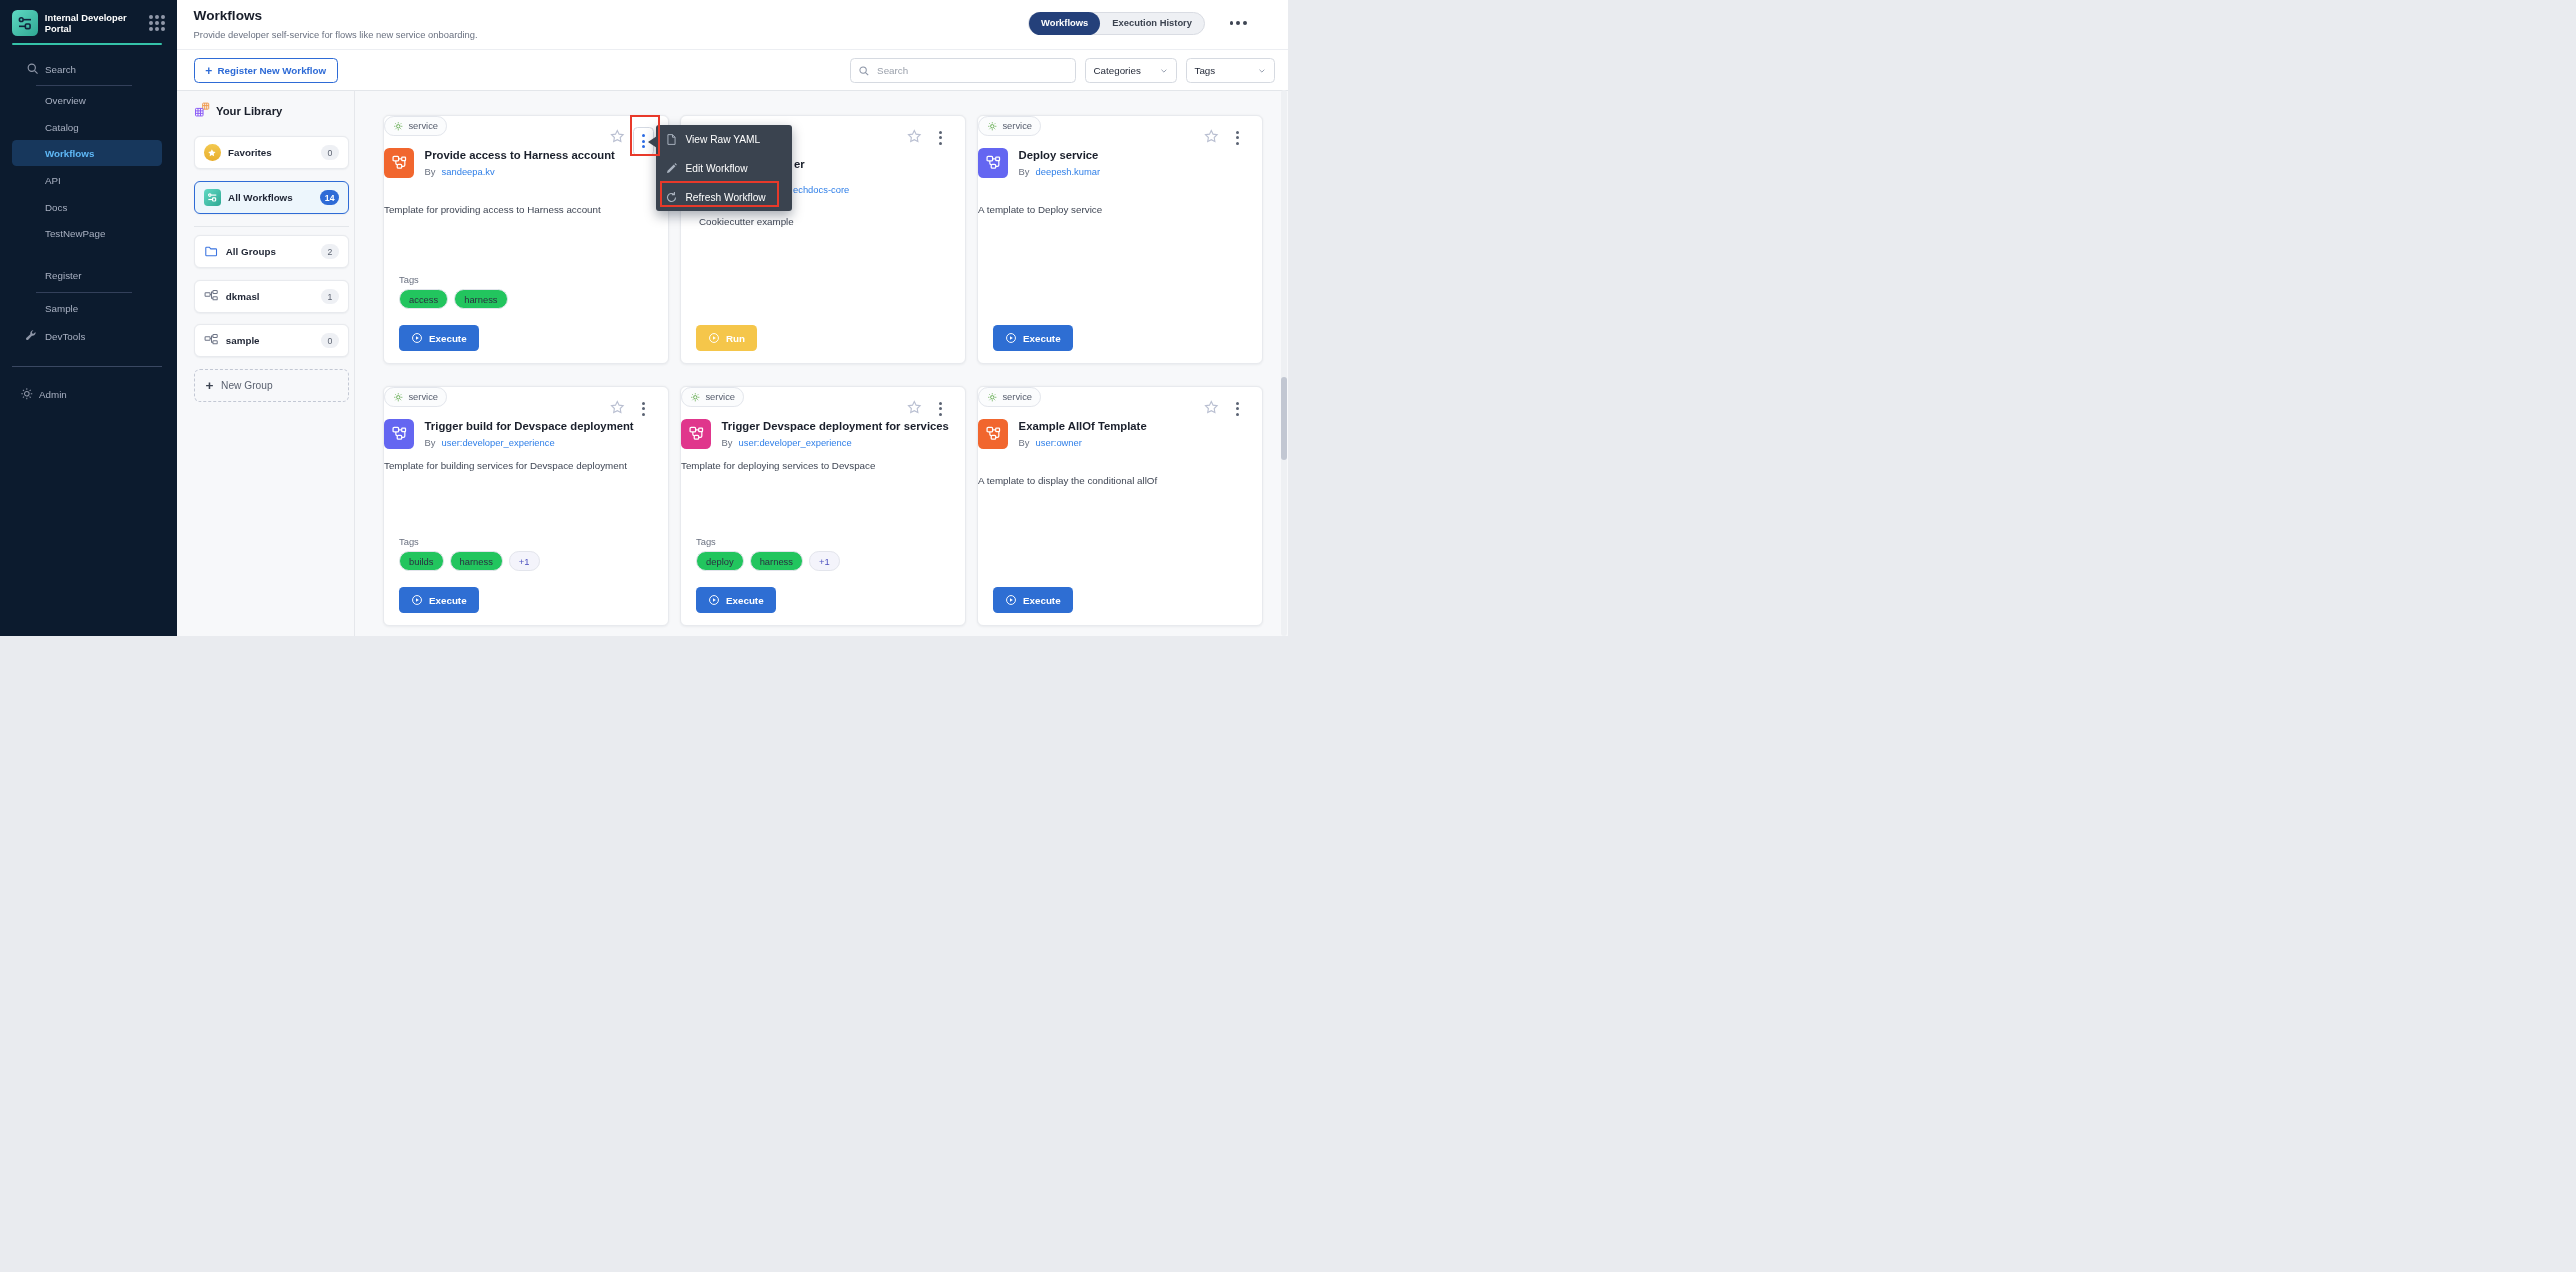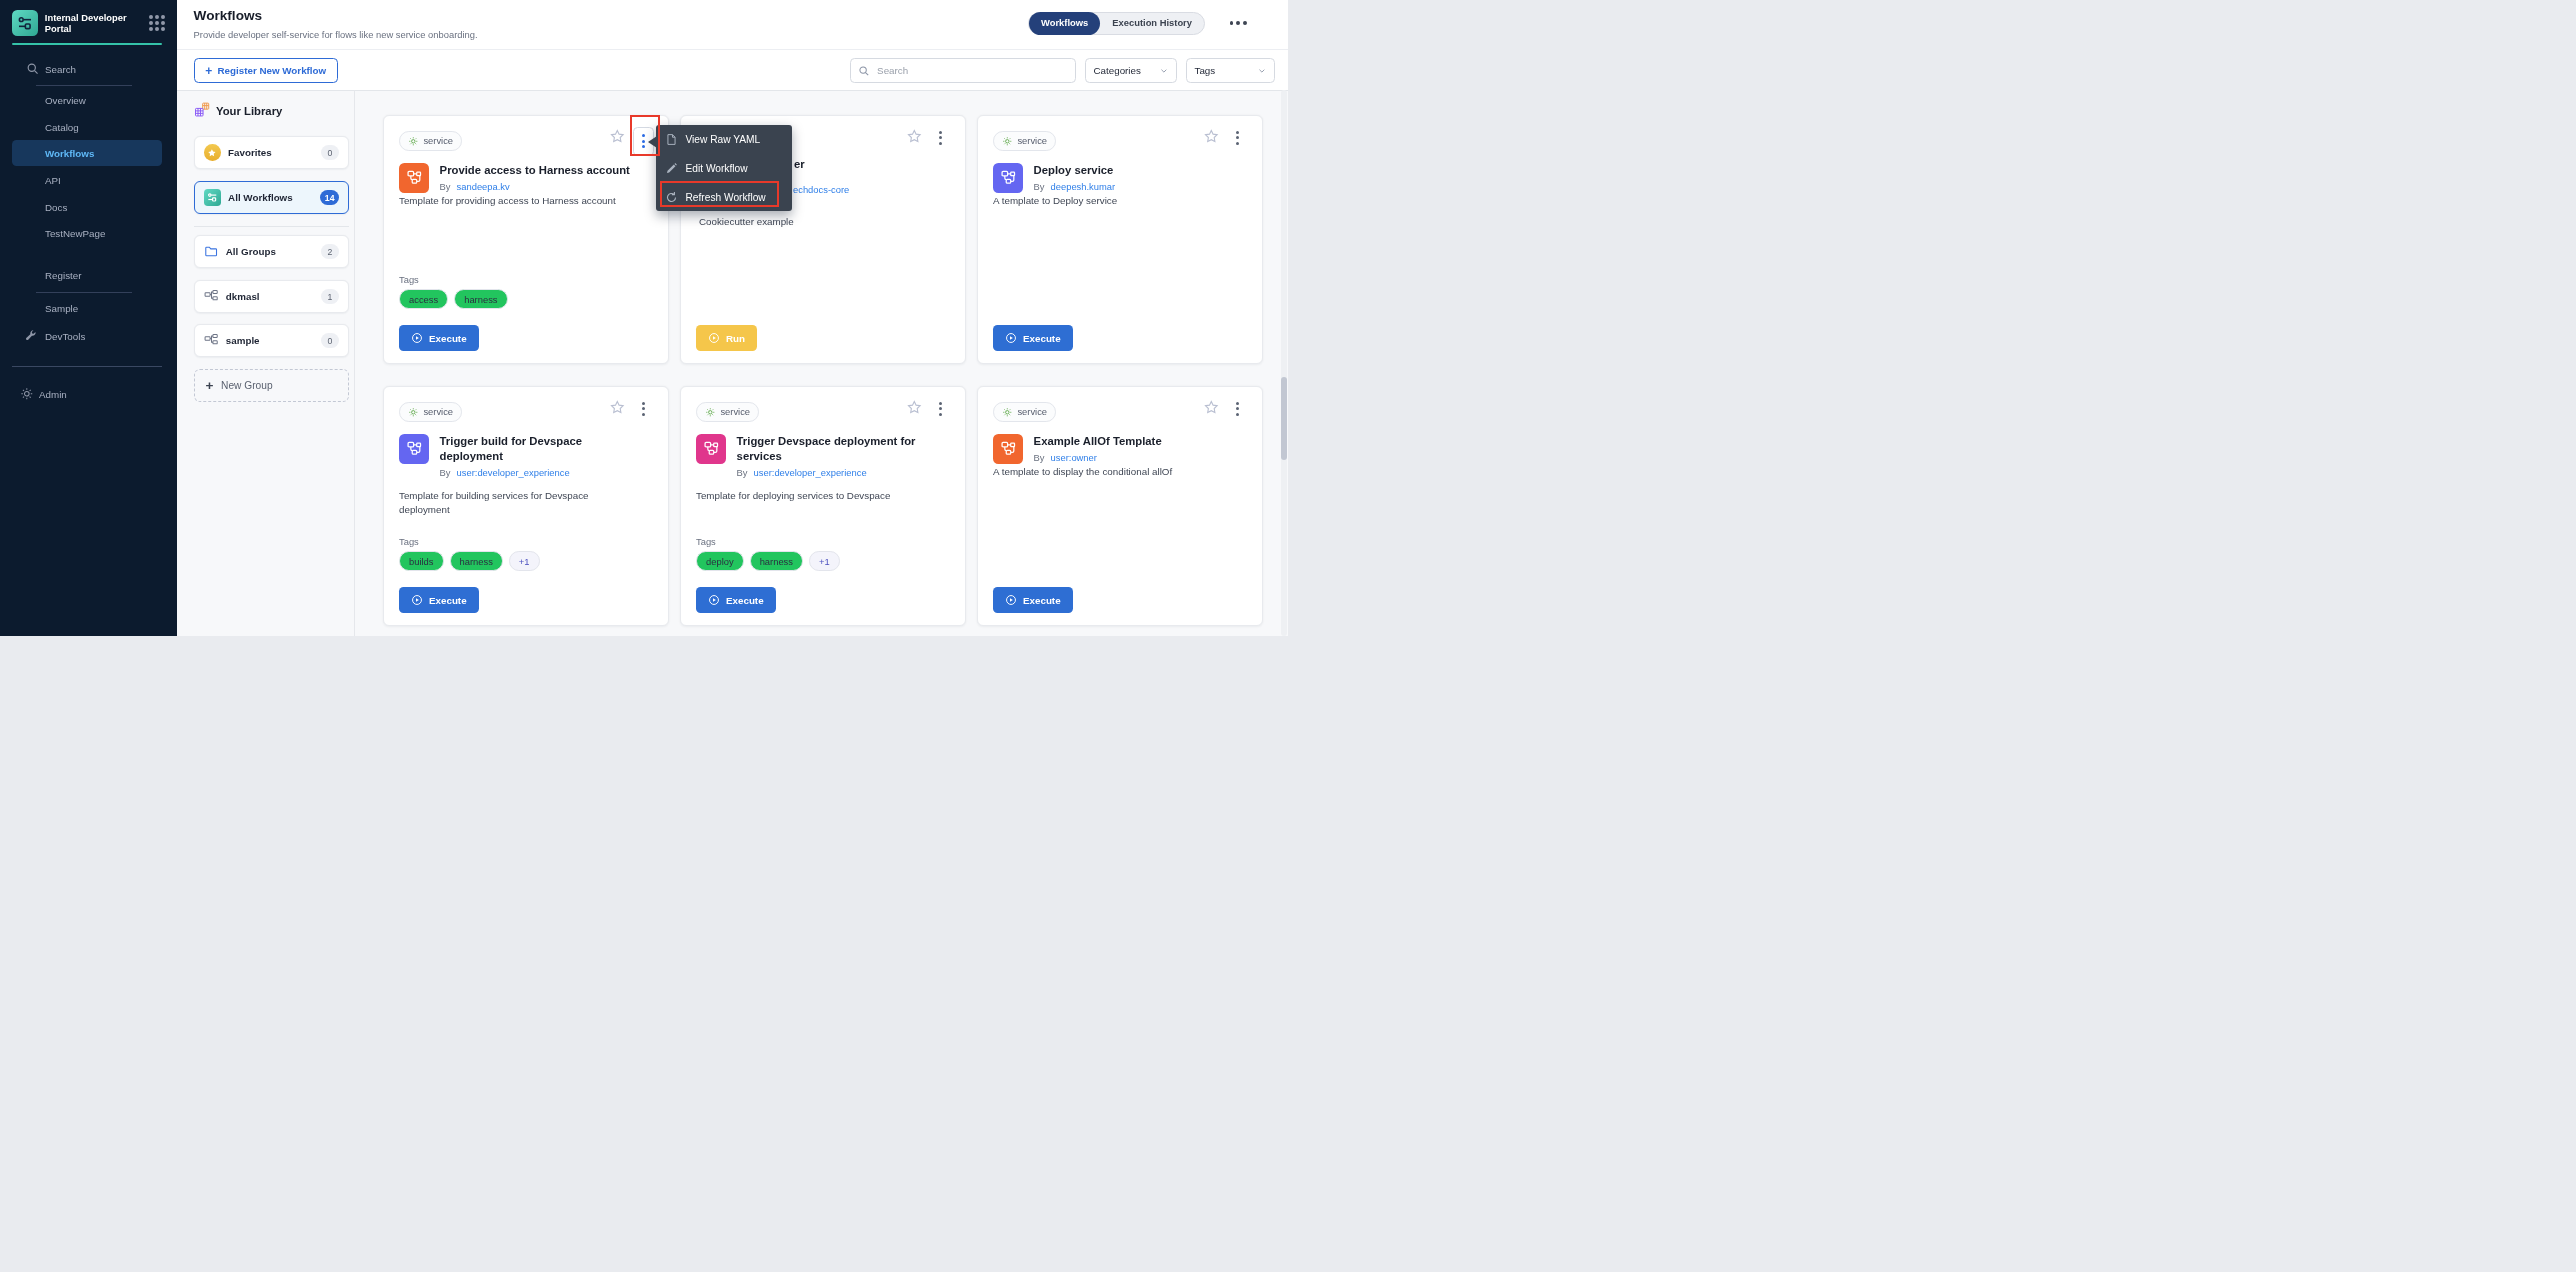--- a/index.html
+++ b/index.html
@@ -49,34 +49,34 @@
   .lib-card.sel{background:#edf6fc;border:1.1px solid #2e6bd6;}
   .badge{min-width:18px;height:15px;border-radius:7.5px;background:#eef0f4;color:#5b6270;font-size:8.7px;display:flex;align-items:center;justify-content:center;padding:0 4.5px;}
   .badge.blue{background:#2e6bd6;color:#fff;font-weight:bold;}
   .fav-ic{width:16.6px;height:16.6px;border-radius:50%;background:linear-gradient(180deg,#f3c94f,#e8ae2f);display:flex;align-items:center;justify-content:center;color:#fff;font-size:9px;flex:none;}
   .wf-ic{width:16.6px;height:16.6px;border-radius:3.8px;background:linear-gradient(135deg,#5fd9c3,#2fa893);display:flex;align-items:center;justify-content:center;flex:none;}
   .lib-div{position:absolute;left:194px;top:226px;width:155px;height:0.8px;background:#e3e6ea;}
   .new-group{position:absolute;left:194px;top:369px;width:155px;height:33px;border:1.1px dashed #c3c8d4;border-radius:6px;display:flex;align-items:center;padding:0 10.6px;gap:7.5px;color:#5b6270;font-size:10.2px;cursor:pointer;}
   .vert-div{position:absolute;left:354px;top:90px;width:0.8px;height:546px;background:#e5e7eb;}
 
   
-  .card{position:absolute;width:286px;background:#fff;border:0.8px solid #e8eaee;border-radius:6px;box-shadow:0 0.8px 2.3px rgba(20,30,50,.06);padding:15px;}
+  .card{position:absolute;width:286px;background:#fff;border:0.8px solid #e8eaee;border-radius:6px;box-shadow:0 0.8px 2.3px rgba(20,30,50,.06);}
   .chip{display:inline-flex;align-items:center;gap:4.5px;height:19.6px;padding:0 8.3px;border:0.8px solid #e3e6ec;border-radius:9.8px;background:#fbfcfd;font-size:9.4px;color:#565d6d;}
   .chip .gear{color:#53a33c;width:10.6px;height:10.6px;}
   .star-btn{position:absolute;right:42px;top:12px;width:16.6px;height:16.6px;color:#b9bfd1;cursor:pointer;}
   .dots-v{position:absolute;right:13.6px;top:10.6px;width:21px;height:22.6px;display:flex;flex-direction:column;align-items:center;justify-content:center;gap:2.3px;cursor:pointer;}
   .dots-v i{width:3px;height:3px;border-radius:50%;background:#5b6373;display:block;}
   .dots-v.blue{background:#fff;border:0.8px solid #d4d9e2;border-radius:4.5px;height:29px;}
   .dots-v.blue i{background:#2b6be4;}
   .title-row{display:flex;gap:10.6px;margin-top:12px;padding-right:7.5px;}
   .tpl-ic{width:30px;height:30px;border-radius:5.3px;flex:none;display:flex;align-items:center;justify-content:center;}
   .card-title{font-size:11.3px;font-weight:bold;color:#1a1f2b;line-height:15px;}
   .by-row{font-size:9.4px;color:#6b7280;margin-top:3.8px;}
   .by-row a{color:#2f7fe8;text-decoration:none;margin-left:6px;cursor:pointer;}
-  .card-desc{font-size:9.8px;color:#3f4654;margin-top:1px;line-height:14.3px;padding-right:30px;}
+  .card-desc{font-size:9.8px;color:#3f4654;margin-top:25px;line-height:14.3px;padding-right:30px;}
   .tags-lbl{position:absolute;left:15px;bottom:78px;font-size:9.4px;color:#6a7180;}
   .tag-row{position:absolute;left:15px;bottom:54px;display:flex;gap:6px;}
   .tag{height:19.6px;padding:0 9px;border:0.8px solid #e3e5ec;border-radius:9.8px;background:#22c55e;font-size:9.4px;color:#2b3040;display:flex;align-items:center;}
   .tag.more{color:#4c51bf;background:#f4f4fb;cursor:pointer;}
   .act-btn{position:absolute;left:15px;bottom:12px;height:26px;padding:0 12px;border:none;border-radius:4.5px;background:#2e6ed3;color:#fff;font-size:9.8px;font-weight:bold;display:flex;align-items:center;gap:6px;cursor:pointer;}
   .act-btn.run{background:#f5c64a;}
   .frag-title{position:absolute;left:113px;top:42px;font-size:11.3px;font-weight:bold;color:#1a1f2b;}
   .frag-by{position:absolute;left:112px;top:68px;font-size:9.4px;}
   .frag-by a{color:#2f7fe8;text-decoration:none;cursor:pointer;}
 

